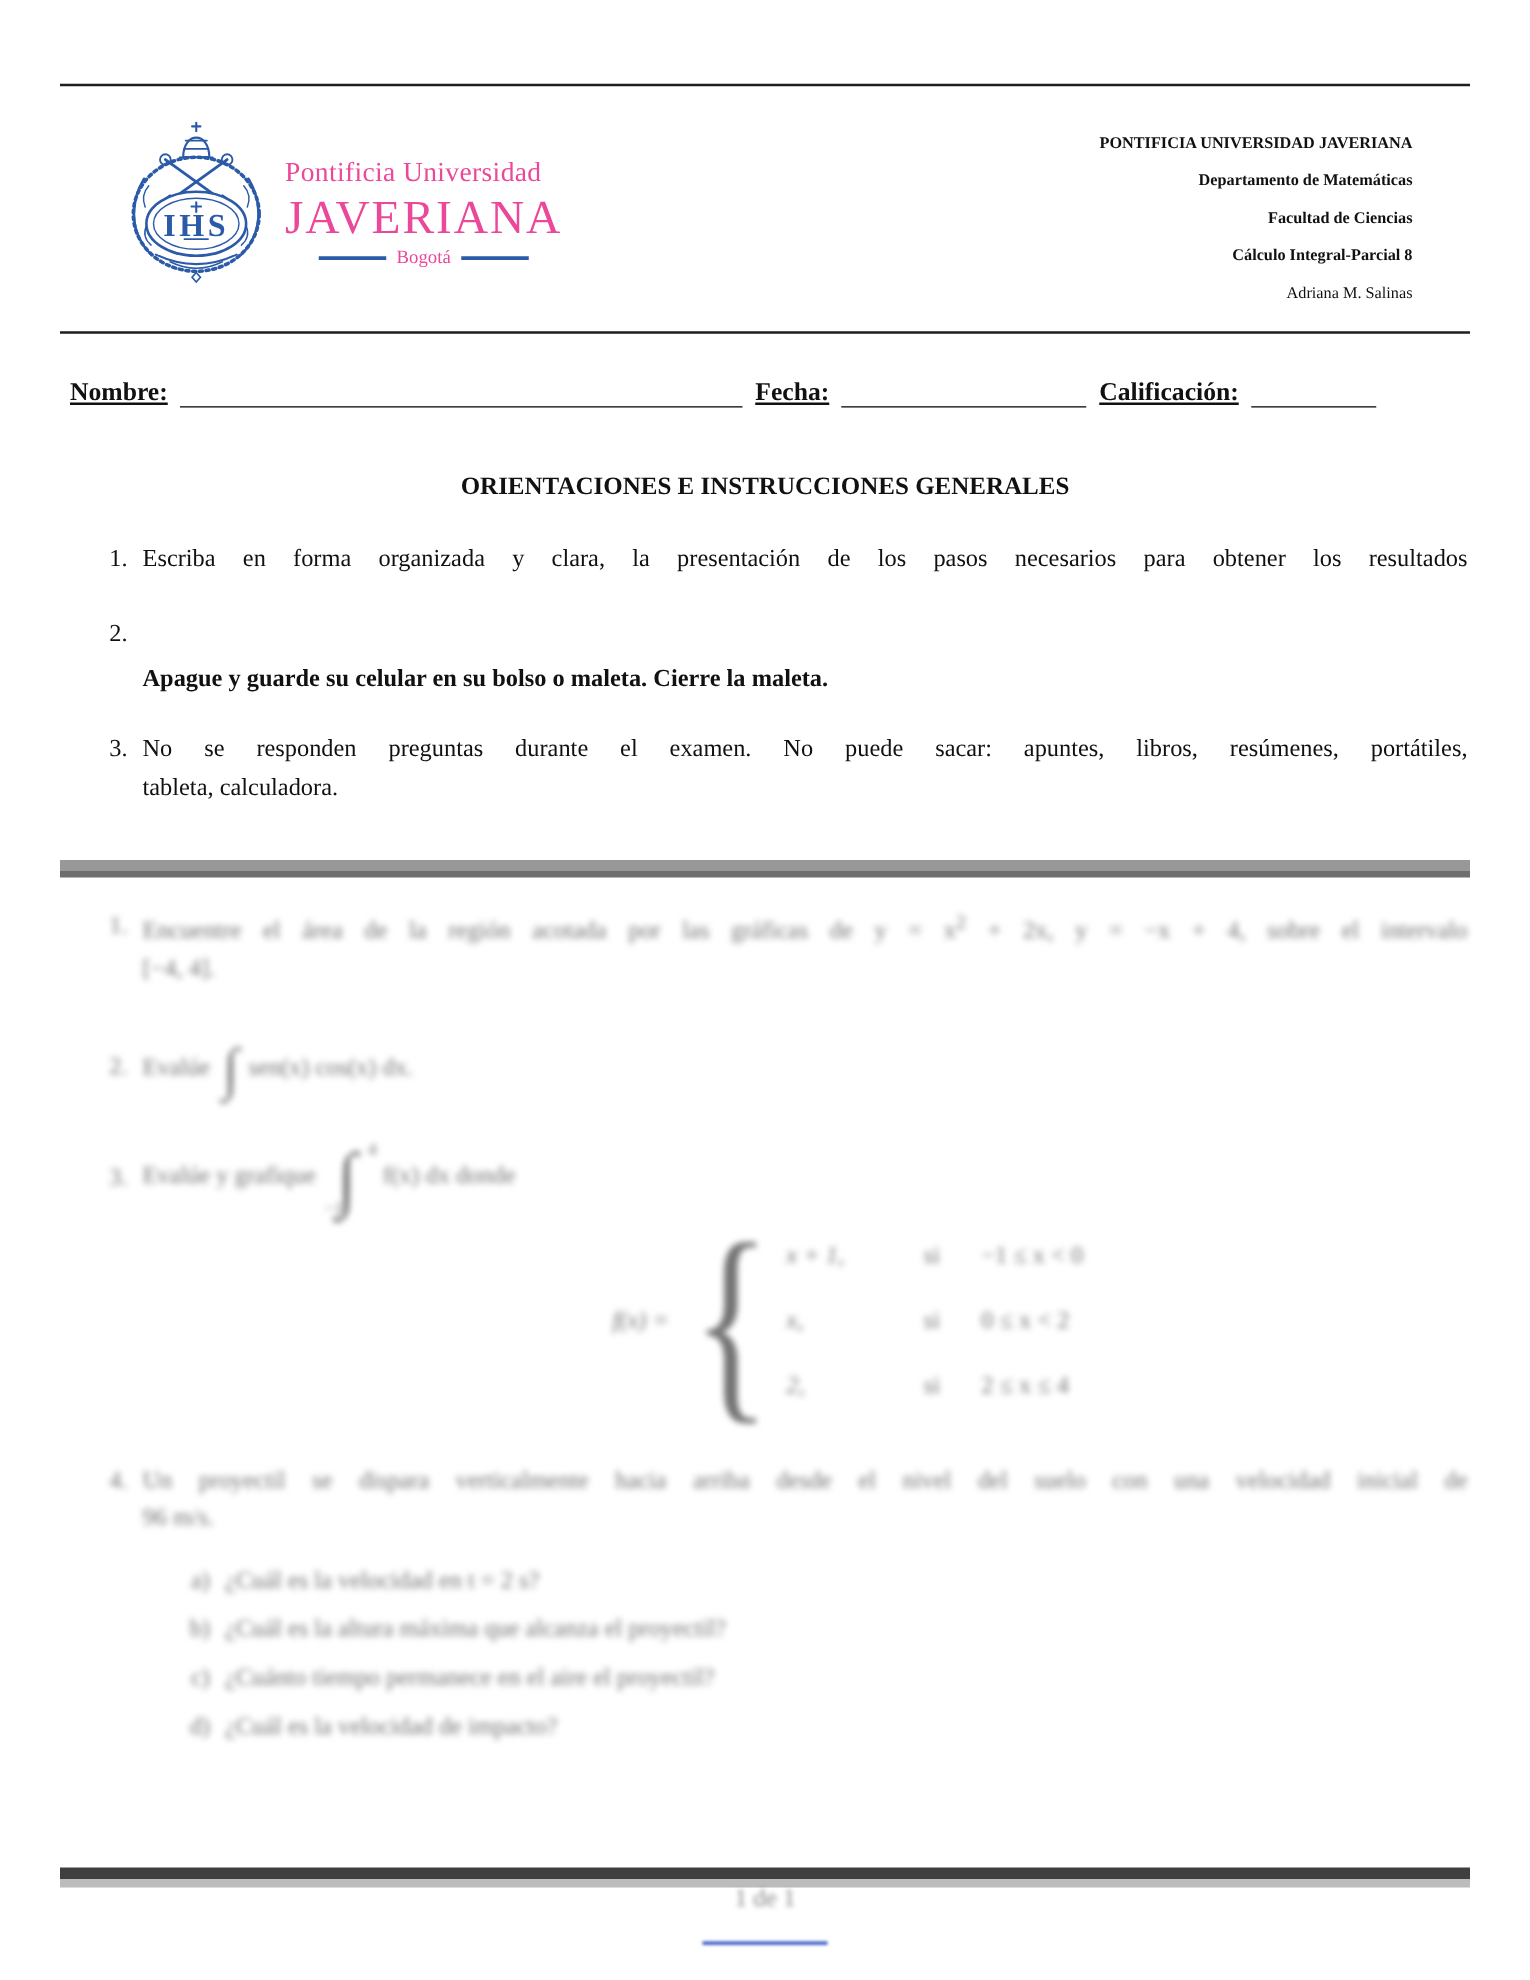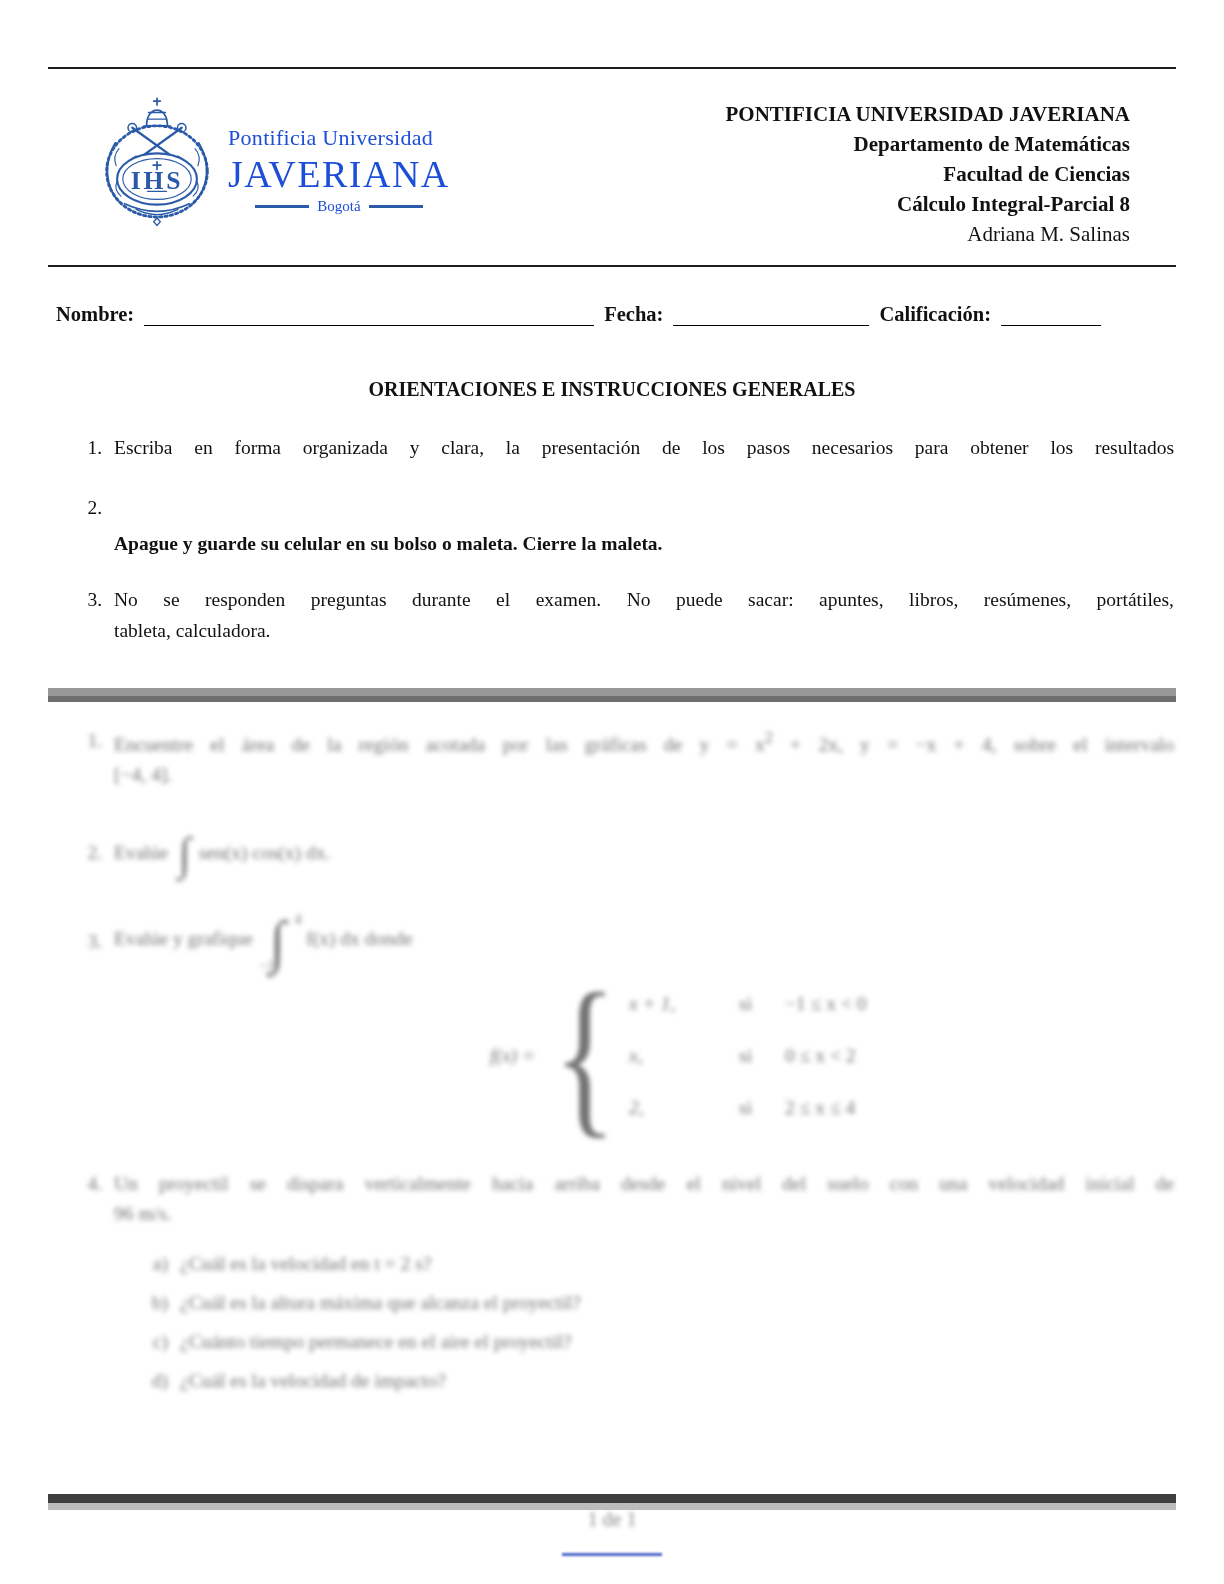--- a/index.html
+++ b/index.html
@@ -13,30 +13,30 @@
     box-sizing:border-box;
     padding:0 48px;
   }
   .rule{border:none;border-top:2px solid #1e1e1e;margin:0;}
   .rule-top{margin-top:67px;}
   .rule-mid{margin-top:16px;}
 
   
   .header-row{display:flex;justify-content:space-between;align-items:flex-start;margin:24px 46px 0 52px;}
   .logo{display:flex;align-items:flex-start;}
-  .logo-text{margin-left:14px;padding-top:32px;color:#1d4ed8;}
+  .logo-text{margin-left:14px;padding-top:32px;color:#ec4899;}
   .logo-line1{font-size:22px;letter-spacing:.3px;}
   .logo-line2{font-size:38px;letter-spacing:1.5px;margin-top:1px;font-weight:500;}
   .logo-line3{display:flex;align-items:center;justify-content:center;font-size:15px;margin-top:2px;}
   .logo-dash{display:inline-block;height:3px;width:54px;background:#2a5aa8;margin:0 8px;}
-  .header-right{text-align:right;font-size:21px;font-weight:bold;line-height:30px;padding-top:6px;}
+  .header-right{text-align:right;font-size:13px;font-weight:bold;line-height:30px;padding-top:6px;}
   .header-right .it{font-weight:normal;}
 
   
-  .fields{margin:36px 42px 0 8px;font-size:20.5px;display:flex;align-items:center;}
+  .fields{margin:36px 42px 0 8px;font-size:20.5px;display:flex;align-items:center;text-decoration:underline;}
   .flabel{font-weight:bold;white-space:nowrap;}
   .fill{display:inline-block;border-bottom:1.5px solid #000;height:22px;}
   .fill-1{width:450px;margin:0 10px 0 10px;}
   .fill-2{width:196px;margin:0 10px 0 10px;}
   .fill-3{width:100px;margin:0 0 0 10px;}
 
   
   .ins-title{margin-top:52px;text-align:center;font-size:20px;font-weight:bold;}
   .ins-item{display:flex;margin:30px 0 0 28px;font-size:19.5px;line-height:1.55;}
   .ins-item .inum{width:26px;flex:0 0 26px;text-align:right;margin-right:12px;}

